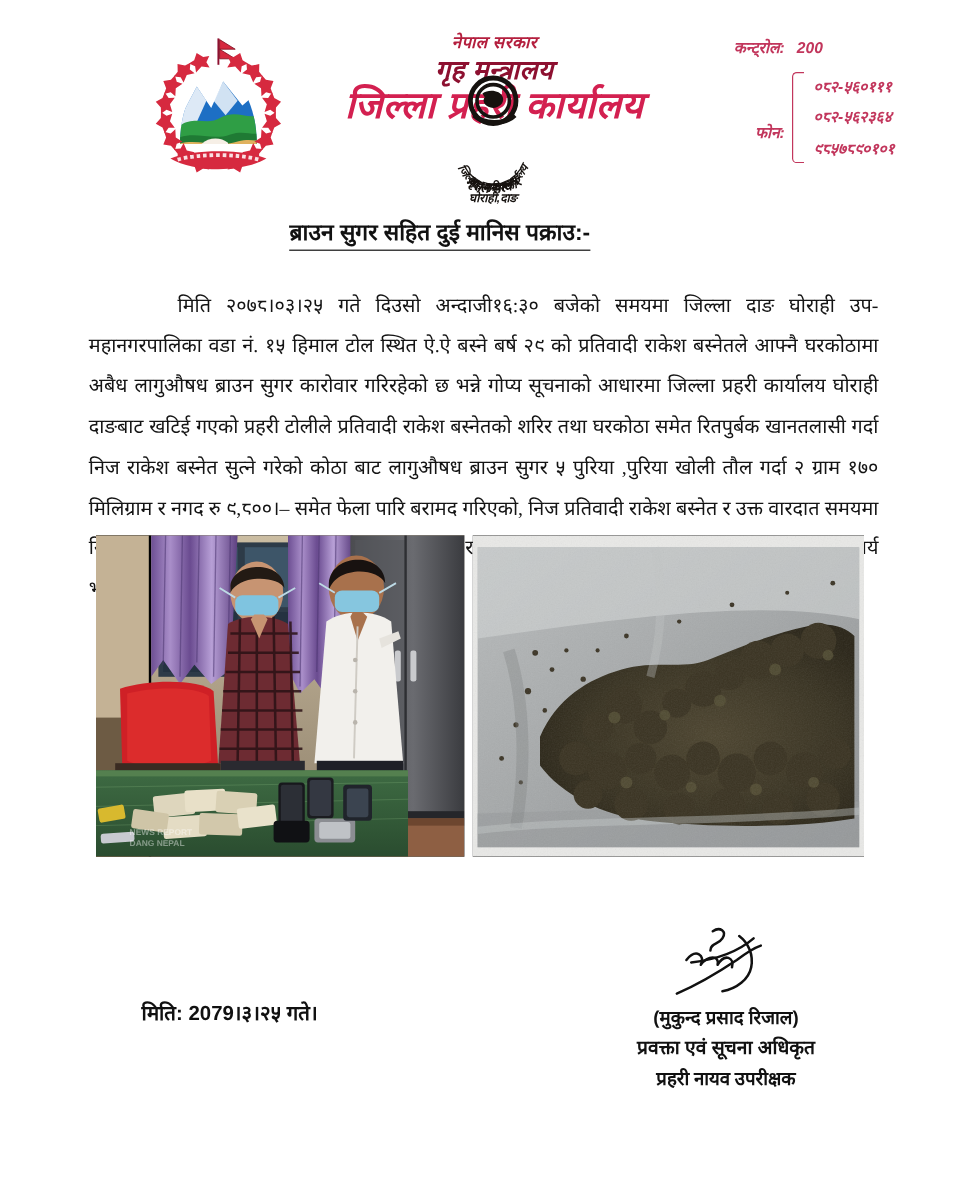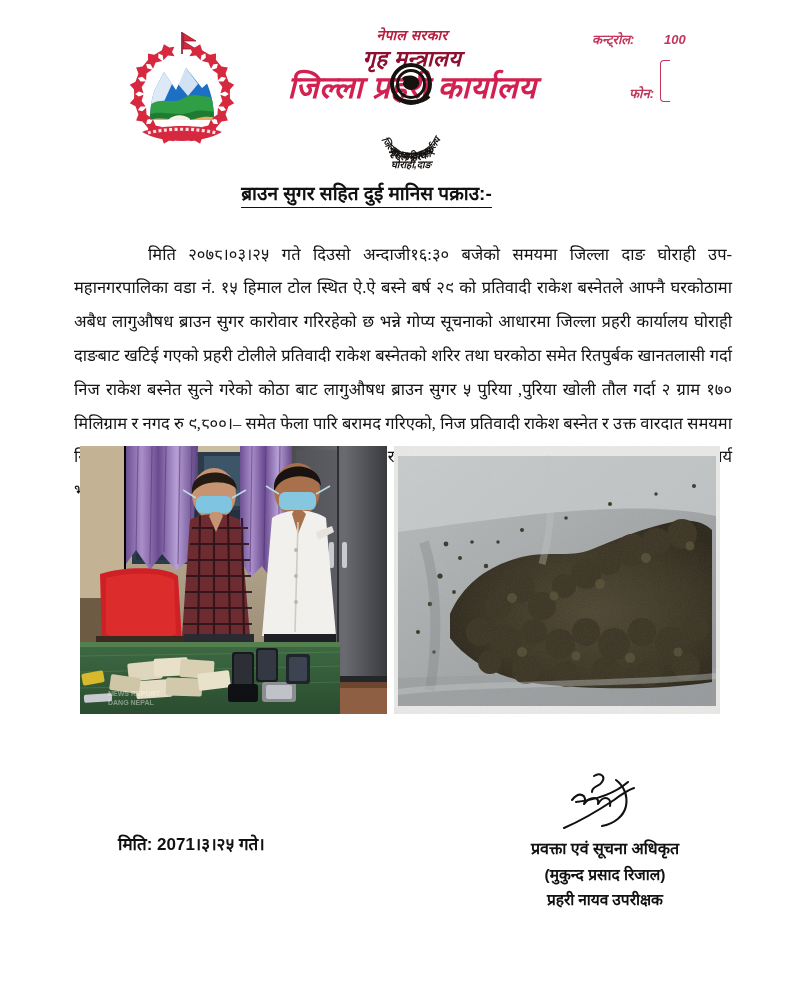--- a/index.html
+++ b/index.html
@@ -85,21 +85,21 @@
     color: #c2365c;
     font-size: 13px;
     font-weight: 700;
   }
   .contact-row {
     display: flex;
     align-items: center;
   }
   .contact-label {
     width: 62px;
-    text-align: left;
+    text-align: right;
     padding-right: 10px;
     flex: none;
   }
   .contact-value { white-space: nowrap; }
 
   .contact-phone {
     display: flex;
     align-items: center;
     margin-top: 12px;
   }
@@ -312,26 +312,31 @@
         <text><textPath href="#arc2" startOffset="50%" text-anchor="middle">गृह मन्त्रालय</textPath></text>
         <text font-size="9.5"><textPath href="#arc3" startOffset="50%" text-anchor="middle">जिल्ला प्रहरि कार्यालय</textPath></text>
       </g>
       <text x="64" y="116" text-anchor="middle" fill="#16120f" font-family="'Liberation Sans','DejaVu Sans',sans-serif" font-size="10" font-weight="700">घोराही,दाङ</text>
     </svg>
   </div>
 
   <div class="contact">
     <div class="contact-row">
       <span class="contact-label">कन्ट्रोल:</span>
-      <span class="contact-value">100</span>
+      <span class="contact-value">200</span>
     </div>
 
     <div class="contact-phone">
       <span class="phone-label">फोन:</span>
       <span class="phone-brace"></span>
+      <span class="phone-nums">
+        <div>०८२-५६०१११</div>
+        <div>०८२-५६२३६४</div>
+        <div>९८५७८९०१०१</div>
+      </span>
     </div>
 
   </div>
 </div>
 
 <div class="doc-title">
   <span>ब्राउन सुगर सहित दुई मानिस पक्राउ:-</span>
 </div>
 
 <p class="body-text">मिति २०७८।०३।२५ गते दिउसो अन्दाजी१६:३० बजेको समयमा जिल्ला दाङ घोराही उप-महानगरपालिका वडा नं. १५ हिमाल टोल स्थित ऐ.ऐ बस्ने बर्ष २९ को प्रतिवादी राकेश बस्नेतले आफ्नै घरकोठामा अबैध लागुऔषध ब्राउन सुगर कारोवार गरिरहेको छ भन्ने गोप्य सूचनाको आधारमा जिल्ला प्रहरी कार्यालय घोराही दाङबाट खटिई गएको प्रहरी टोलीले प्रतिवादी राकेश बस्नेतको शरिर तथा घरकोठा समेत रितपुर्बक खानतलासी गर्दा निज राकेश बस्नेत सुत्ने गरेको कोठा बाट लागुऔषध ब्राउन सुगर ५ पुरिया ,पुरिया खोली तौल गर्दा २ ग्राम १७० मिलिग्राम र नगद रु ९,८००।– समेत फेला पारि बरामद गरिएको, निज प्रतिवादी राकेश बस्नेत र उक्त वारदात समयमा निज सगै रहेका ऐ.ऐ. वतन भएका बर्ष २७ को अंकित रावत समेतलाई  नियन्त्रणमा लिई आवश्यक अनुसन्धान कार्य भईरहेको।</p>
@@ -565,30 +570,30 @@
 
       <path d="M36 244 C44 196 44 140 30 96" stroke="#7d8082" stroke-width="10" fill="none" opacity=".35"></path>
       <path d="M152 10 C160 52 156 90 148 118" stroke="#c3c6c7" stroke-width="7" fill="none" opacity=".35"></path>
       <path d="M4 246 C90 236 210 240 322 230" stroke="#c9cccd" stroke-width="6" fill="none" opacity=".4"></path>
 
       <rect x="4" y="10" width="318" height="250" filter="url(#grain)" opacity=".10"></rect>
     </svg>
   </div>
 </div>
 
-<div class="footer-date">मिति: 2071।३।२५ गते।</div>
+<div class="footer-date">मिति: 2079।३।२५ गते।</div>
 
 <div class="signature-block">
   <div class="sig-mark">
     <svg width="150" height="66" viewBox="0 0 150 66" xmlns="http://www.w3.org/2000/svg">
       <g fill="none" stroke="#111111" stroke-width="2.1" stroke-linecap="round" stroke-linejoin="round">
         <path d="M64 6 C70 2 76 6 72 12 C69 17 62 16 62 22"></path>
         <path d="M42 30 C50 20 58 26 54 34 C60 26 70 26 68 34 C74 24 82 28 80 36"></path>
         <path d="M46 32 C64 30 84 24 98 12"></path>
         <path d="M86 10 C94 16 98 26 96 36 C94 46 84 54 72 56"></path>
         <path d="M34 58 C48 52 66 42 84 30 C92 24 98 20 104 18"></path>
       </g>
     </svg>
   </div>
+  <div class="sig-line name">(मुकुन्द प्रसाद रिजाल)</div>
   <div class="sig-line">प्रवक्ता एवं सूचना अधिकृत</div>
-  <div class="sig-line name">(मुकुन्द प्रसाद रिजाल)</div>
   <div class="sig-line rank">प्रहरी नायव उपरीक्षक</div>
 </div>
 
 </body></html>

